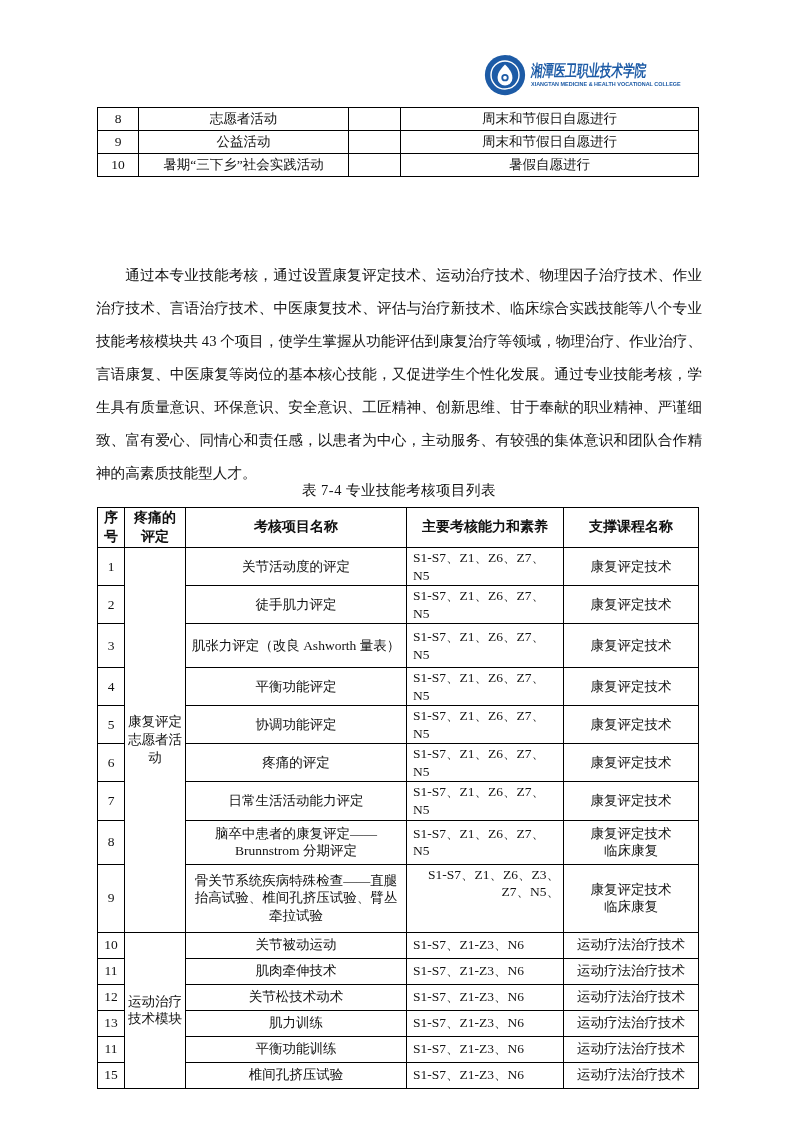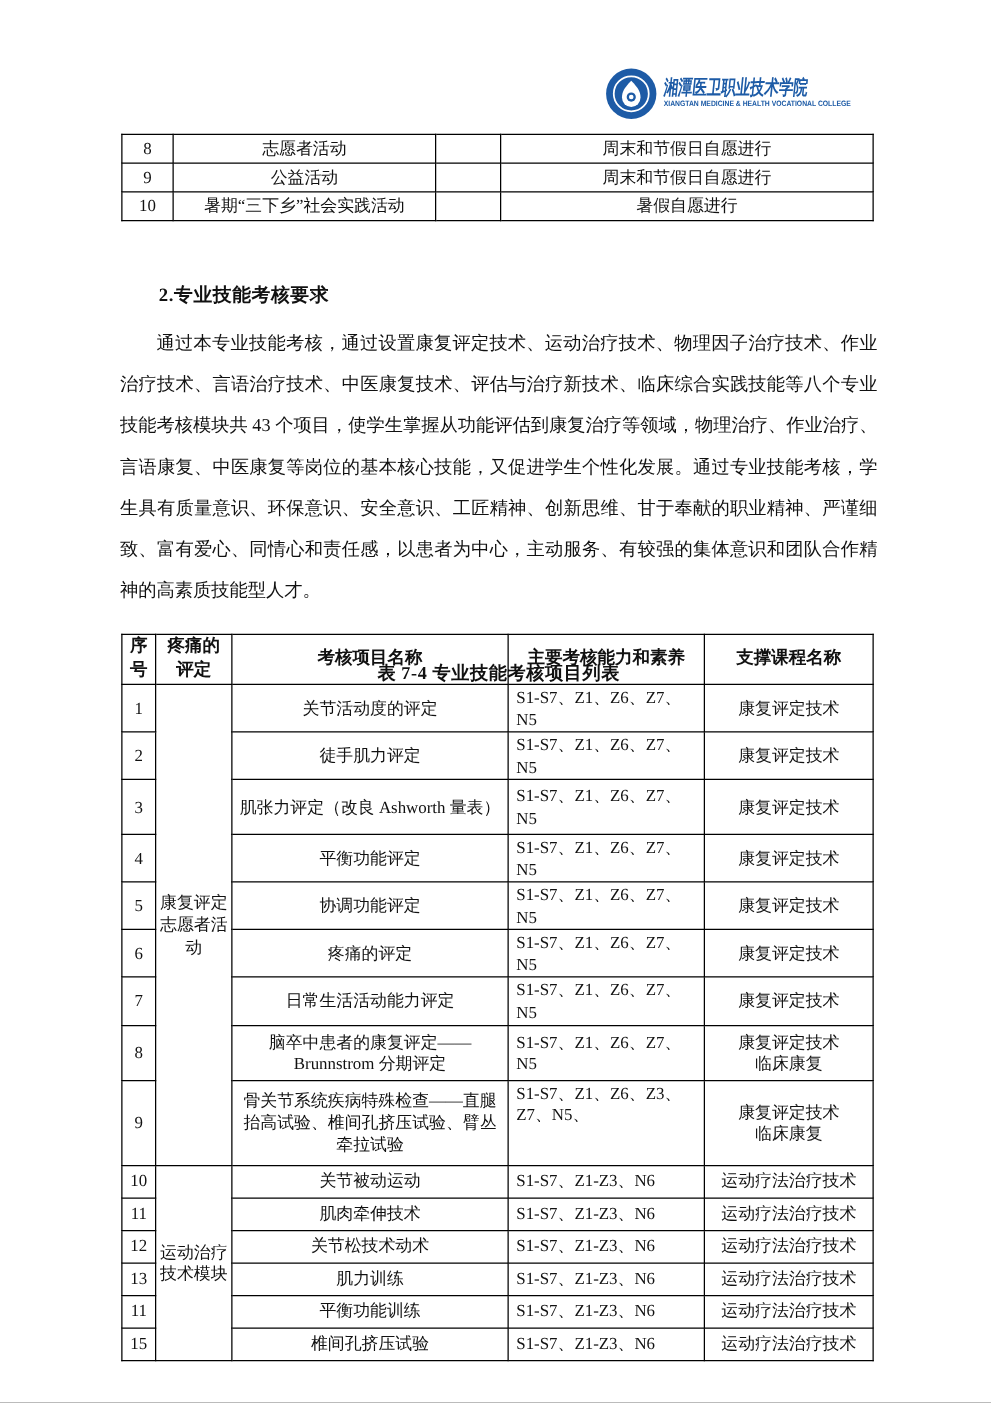--- a/index.html
+++ b/index.html
@@ -42,21 +42,21 @@
   .section-heading {
     position:absolute; left:97px; top:227px; width:604px;
     font-size:15px; font-weight:bold; text-indent:2em; letter-spacing:0.5px;
   }
   .body-para {
     position:absolute; left:96px; top:259px; width:606px;
     font-size:14.6px; line-height:33px; text-align:justify; text-indent:2em;
   }
   .table-title {
     position:absolute; left:97px; top:481px; width:604px;
-    text-align:center; font-size:14.5px; font-weight:bold; letter-spacing:0.5px;margin-top:48px;
+    text-align:center; font-size:14.5px; font-weight:normal; letter-spacing:0.5px;
   }
   .page-number {
     position:absolute; left:0; top:1025px; width:100%;
     text-align:center; font-size:12px;
   }
 </style>
 </head>
 <body>
 
 <div class="page">
@@ -97,21 +97,20 @@
       </tr>
       <tr>
         <td>10</td>
         <td>暑期“三下乡”社会实践活动</td>
         <td></td>
         <td>暑假自愿进行</td>
       </tr>
     </tbody>
   </table>
 
-  <div class="section-heading">2.专业技能考核要求</div>
   <p class="body-para">通过本专业技能考核，通过设置康复评定技术、运动治疗技术、物理因子治疗技术、作业治疗技术、言语治疗技术、中医康复技术、评估与治疗新技术、临床综合实践技能等八个专业技能考核模块共 43 个项目，使学生掌握从功能评估到康复治疗等领域，物理治疗、作业治疗、言语康复、中医康复等岗位的基本核心技能，又促进学生个性化发展。通过专业技能考核，学生具有质量意识、环保意识、安全意识、工匠精神、创新思维、甘于奉献的职业精神、严谨细致、富有爱心、同情心和责任感，以患者为中心，主动服务、有较强的集体意识和团队合作精神的高素质技能型人才。</p>
 
   <div class="table-title">表 7-4 专业技能考核项目列表</div>
 
   <table class="skills-table">
     <colgroup>
         <col style="width:27px">
         <col style="width:61px">
         <col style="width:221px">
         <col style="width:157px">
@@ -174,21 +173,21 @@
       <tr class="rh-2l">
         <td>8</td>
         <td>脑卒中患者的康复评定——Brunnstrom 分期评定</td>
         <td class="cell-left">S1-S7、Z1、Z6、Z7、N5</td>
         <td class="pre">康复评定技术
 临床康复</td>
       </tr>
       <tr class="rh-3l">
         <td>9</td>
         <td>骨关节系统疾病特殊检查——直腿抬高试验、椎间孔挤压试验、臂丛牵拉试验</td>
-        <td class="cell-left" style="vertical-align:top;">S1-S7、Z1、Z6、Z3、Z7、N5、</td>
+        <td class="cell-left" style="vertical-align:top;text-align:right;">S1-S7、Z1、Z6、Z3、Z7、N5、</td>
         <td class="pre">康复评定技术
 临床康复</td>
       </tr>
       <tr class="rh-sm">
         <td>10</td>
         <td rowspan="6" class="pre">运动治疗
 技术模块</td>
         <td>关节被动运动</td>
         <td class="cell-left">S1-S7、Z1-Z3、N6</td>
         <td class="pre">运动疗法治疗技术</td>

